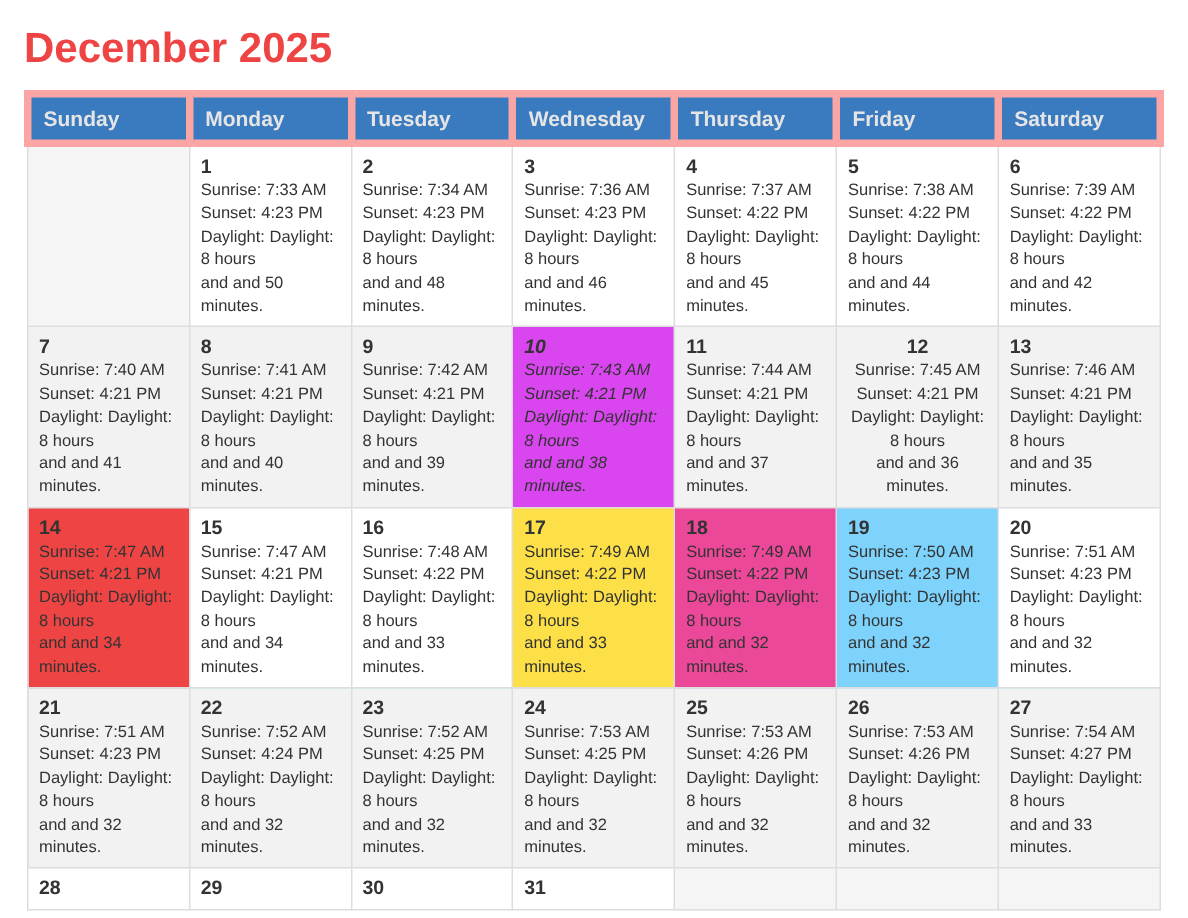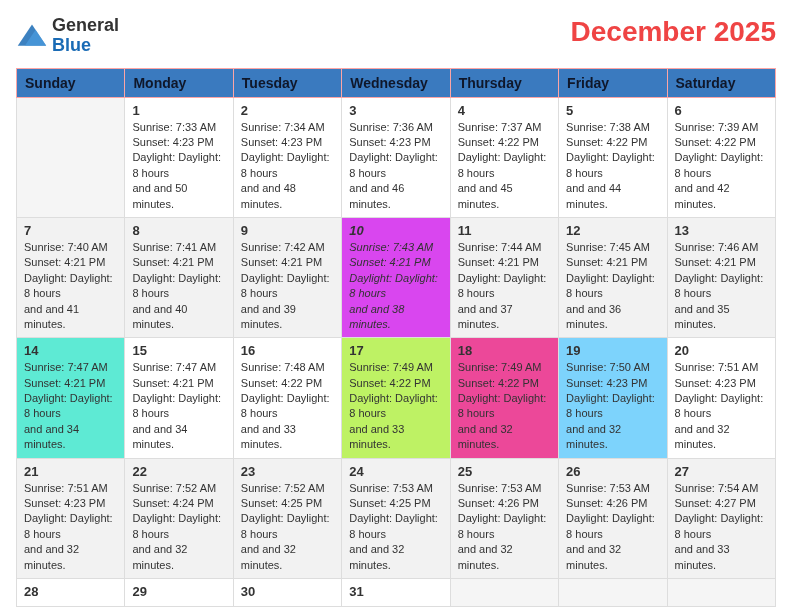--- a/index.html
+++ b/index.html
@@ -52,25 +52,25 @@
       font-size: 16px;
       color: #333;
     }
     .calendar {
       width: 100%;
       border-collapse: collapse;
       border: 1px solid #ccc;
     }
     .calendar th {
       background-color: #3a7abf;
-      color: #0f172a;
+      color: #e5e5e5;
       text-align: left;
       padding: 6px 8px;
       font-size: 14px;
-      border: 1px solid #fca5a5;
+      border: 5px solid #fca5a5;
     }
     .calendar td {
       vertical-align: top;
       padding: 5px 7px;
       border: 1px solid #ddd;
       width: 108px;
       min-height: 80px;
       background: #fff;
     }
     .calendar tr:nth-child(even) td {
@@ -89,30 +89,20 @@
     .day-info {
       font-size: 11px;
       color: #333;
       line-height: 1.4;
     }
   </style>
 </head>
 <body>
 
 <div class="header">
-  <div class="logo">
-    <svg class="logo-icon" viewBox="0 0 36 30" xmlns="http://www.w3.org/2000/svg">
-      <polygon points="18,2 34,26 2,26" fill="#1a6bb5" opacity="0.85"></polygon>
-      <polygon points="22,8 34,26 10,26" fill="#4a9de0" opacity="0.7"></polygon>
-    </svg>
-    <div class="logo-text">
-      <span class="logo-general">General</span>
-      <span class="logo-blue">Blue</span>
-    </div>
-  </div>
   <div class="title-block">
     <div class="month-year">December 2025</div>
   </div>
 </div>
 
 <table class="calendar">
   <thead>
     <tr>
       <th>Sunday</th>
       <th>Monday</th>
@@ -165,43 +155,43 @@
           <div class="day-info">Sunrise: 7:42 AM<br>Sunset: 4:21 PM<br>Daylight: Daylight: 8 hours<br>and and 39 minutes.</div>
         </td>
         <td style="background: #d946ef; font-style: italic;">
           <span class="day-num">10</span>
           <div class="day-info">Sunrise: 7:43 AM<br>Sunset: 4:21 PM<br>Daylight: Daylight: 8 hours<br>and and 38 minutes.</div>
         </td>
         <td style="background: rgb(242, 242, 242);">
           <span class="day-num">11</span>
           <div class="day-info">Sunrise: 7:44 AM<br>Sunset: 4:21 PM<br>Daylight: Daylight: 8 hours<br>and and 37 minutes.</div>
         </td>
-        <td style="background: rgb(242, 242, 242);">
+        <td style="background: rgb(242, 242, 242); text-align: center;">
           <span class="day-num">12</span>
           <div class="day-info">Sunrise: 7:45 AM<br>Sunset: 4:21 PM<br>Daylight: Daylight: 8 hours<br>and and 36 minutes.</div>
         </td>
         <td style="background: rgb(242, 242, 242);">
           <span class="day-num">13</span>
           <div class="day-info">Sunrise: 7:46 AM<br>Sunset: 4:21 PM<br>Daylight: Daylight: 8 hours<br>and and 35 minutes.</div>
         </td>
       </tr>
       <tr style="background: rgb(255, 255, 255);">
-        <td style="background: #5eead4; margin-left: 16px;">
+        <td style="background: #ef4444; margin-left: 16px;">
           <span class="day-num">14</span>
           <div class="day-info">Sunrise: 7:47 AM<br>Sunset: 4:21 PM<br>Daylight: Daylight: 8 hours<br>and and 34 minutes.</div>
         </td>
         <td style="background: rgb(255, 255, 255);">
           <span class="day-num">15</span>
           <div class="day-info">Sunrise: 7:47 AM<br>Sunset: 4:21 PM<br>Daylight: Daylight: 8 hours<br>and and 34 minutes.</div>
         </td>
         <td style="background: rgb(255, 255, 255);">
           <span class="day-num">16</span>
           <div class="day-info">Sunrise: 7:48 AM<br>Sunset: 4:22 PM<br>Daylight: Daylight: 8 hours<br>and and 33 minutes.</div>
         </td>
-        <td style="background: #bef264;">
+        <td style="background: #fde047;">
           <span class="day-num">17</span>
           <div class="day-info">Sunrise: 7:49 AM<br>Sunset: 4:22 PM<br>Daylight: Daylight: 8 hours<br>and and 33 minutes.</div>
         </td>
         <td style="background: #ec4899;">
           <span class="day-num">18</span>
           <div class="day-info">Sunrise: 7:49 AM<br>Sunset: 4:22 PM<br>Daylight: Daylight: 8 hours<br>and and 32 minutes.</div>
         </td>
         <td style="background: #7dd3fc;">
           <span class="day-num">19</span>
           <div class="day-info">Sunrise: 7:50 AM<br>Sunset: 4:23 PM<br>Daylight: Daylight: 8 hours<br>and and 32 minutes.</div>

